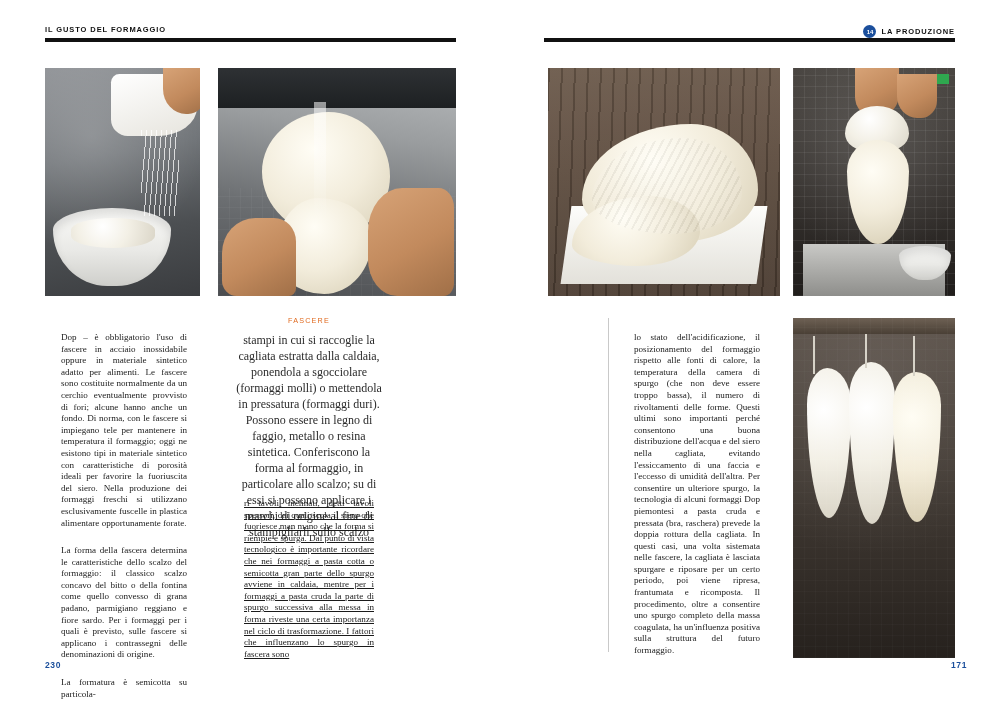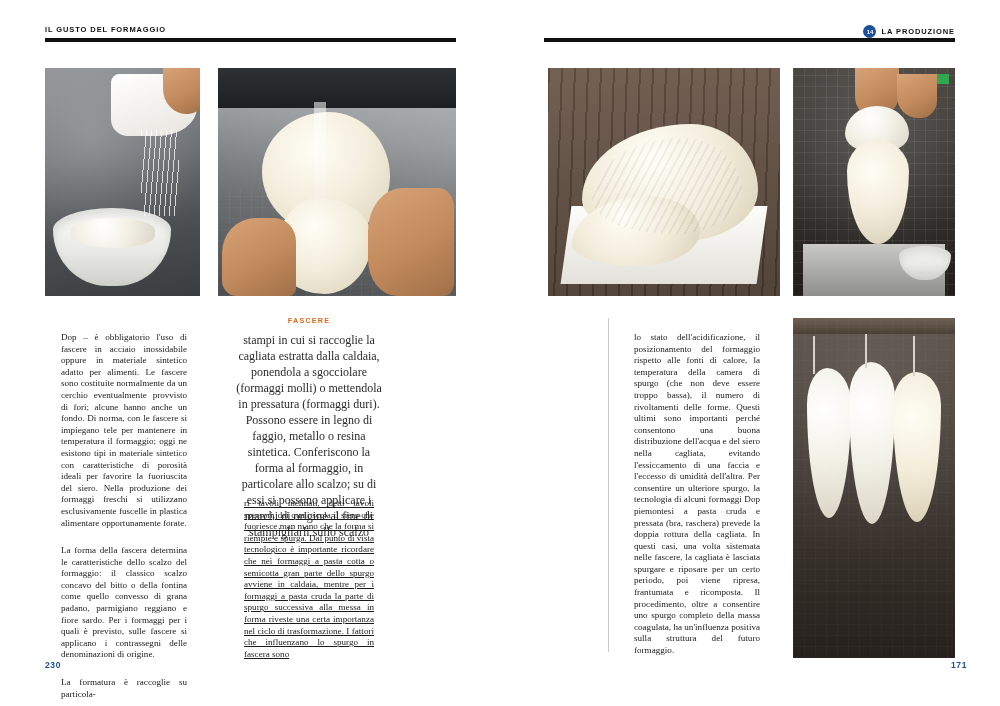--- a/index.html
+++ b/index.html
@@ -142,21 +142,21 @@
   .col p + p { margin-top: 0; }
 
   .caption-box {
     position: absolute;
     text-align: center;
   }
   .caption-title {
     font-family: "Liberation Sans", sans-serif;
     font-size: 7.2px;
     letter-spacing: 1.2px;
-    font-weight: bold;
+    font-weight: normal;
     color: #e06a1f;
     margin-bottom: 7px;
   }
   .caption-body {
     font-size: 12px;
     line-height: 16px;
     color: #2b2b2b;
     text-align: center;
   }
 
@@ -214,21 +214,21 @@
     </div>
 
     <div class="caption-box" style="left:236px; top:316px; width:146px;">
       <div class="caption-title">FASCERE</div>
       <div class="caption-body">stampi in cui si raccoglie la cagliata estratta dalla caldaia, ponendola a sgocciolare (formaggi molli) o mettendola in pressatura (formaggi duri). Possono essere in legno di faggio, metallo o resina sintetica. Conferiscono la forma al formaggio, in particolare allo scalzo; su di essi si possono applicare i marchi di origine al fine di stampigliarli sullo scalzo</div>
     </div>
 
     <div class="col" style="left:45px; top:316px; width:158px;">
       <p>Dop – è obbligatorio l'uso di fascere in acciaio inossidabile oppure in materiale sintetico adatto per alimenti. Le fascere sono costituite normalmente da un cerchio eventualmente provvisto di fori; alcune hanno anche un fondo. Di norma, con le fascere si impiegano tele per mantenere in temperatura il formaggio; oggi ne esistono tipi in materiale sintetico con caratteristiche di porosità ideali per favorire la fuoriuscita del siero. Nella produzione dei formaggi freschi si utilizzano esclusivamente fuscelle in plastica alimentare opportunamente forate.</p>
       <p>La forma della fascera determina le caratteristiche dello scalzo del formaggio: il classico scalzo concavo del bitto o della fontina come quello convesso di grana padano, parmigiano reggiano e fiore sardo. Per i formaggi per i quali è previsto, sulle fascere si applicano i contrassegni delle denominazioni di origine.</p>
-      <p>La formatura è raccoglie su particola-</p>
+      <p>La formatura è semicotta su particola-</p>
     </div>
 
     <div class="col" style="left:228px; top:482px; width:162px;text-decoration:underline;">
       <p>ri tavoli inclinati, detti tavoli spersori, dai quali scola il siero che fuoriesce man mano che la forma si riempie e spurga. Dal punto di vista tecnologico è importante ricordare che nei formaggi a pasta cotta o semicotta gran parte dello spurgo avviene in caldaia, mentre per i formaggi a pasta cruda la parte di spurgo successiva alla messa in forma riveste una certa importanza nel ciclo di trasformazione. I fattori che influenzano lo spurgo in fascera sono</p>
     </div>
 
     <div class="folio folio-l">230</div>
   </div>
 
   <div class="page page-right">

